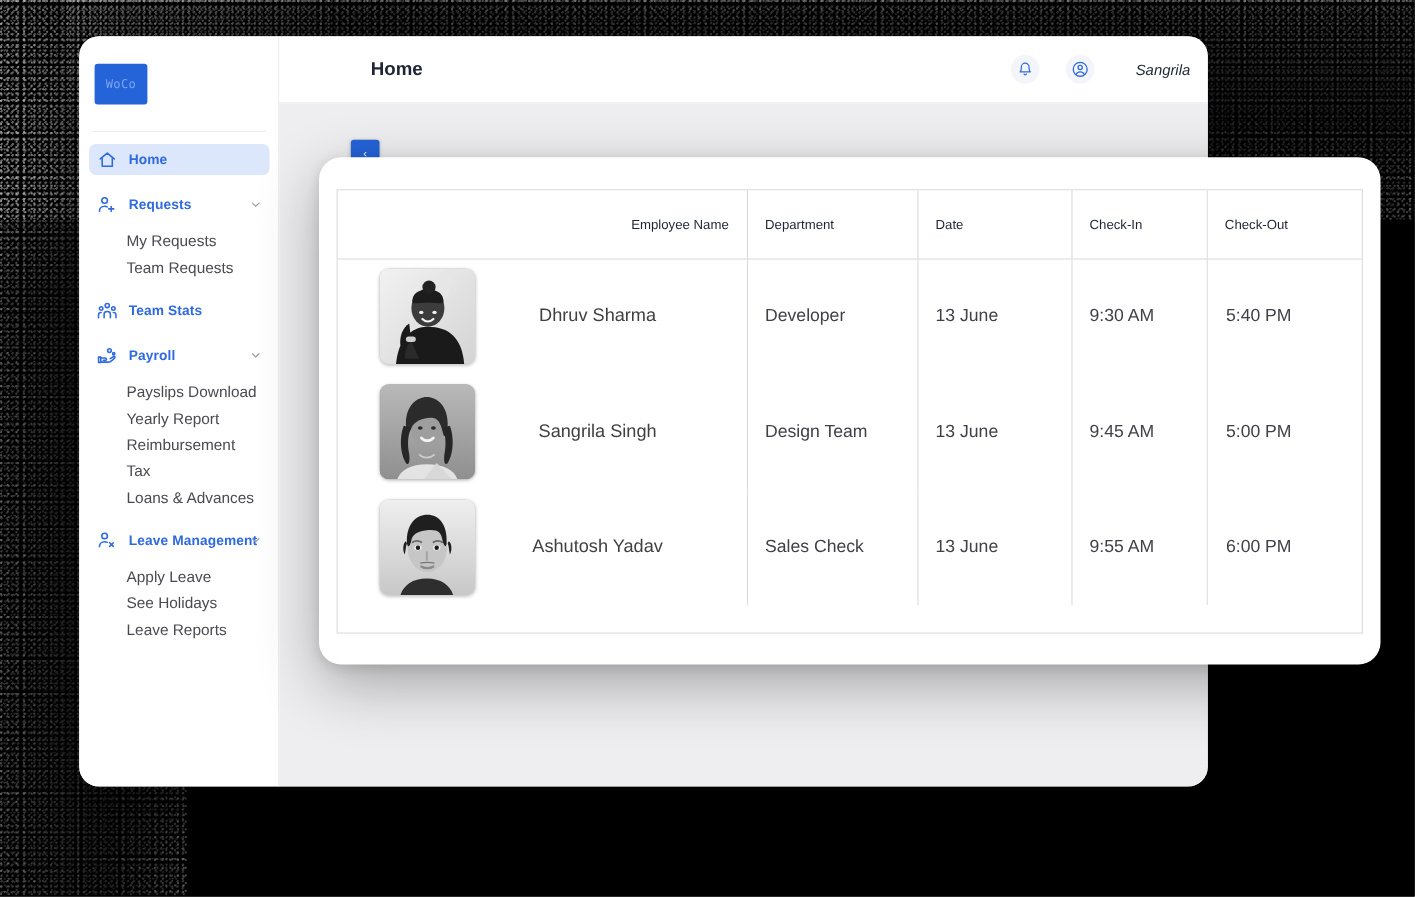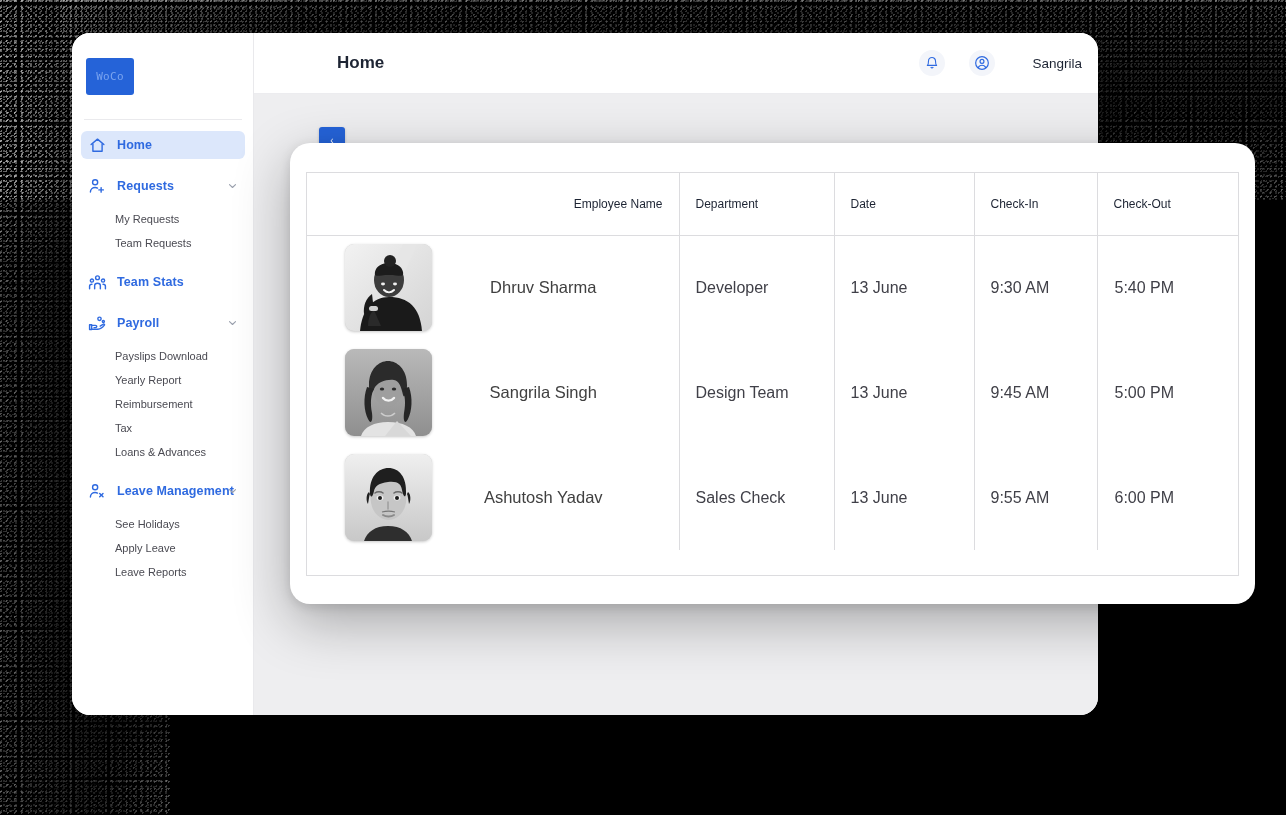--- a/index.html
+++ b/index.html
@@ -118,21 +118,21 @@
   }
   .chev {
     position: absolute;
     right: 8px; top: 50%;
     transform: translateY(-50%);
     width: 9px; height: 9px;
   }
   .chev svg { display:block; }
 
   .sub-item {
-    font-size: 11px;
+    font-size: 14px;
     color: #4a4a52;
     padding: 0 0 0 43px;
     height: 24px;
     display: flex; align-items: center;
     cursor: pointer;
   }
   .grp-gap { height: 13px; }
   .grp-gap-sm { height: 7px; }
 
   
@@ -149,21 +149,21 @@
     left: 83px; top: 50%;
     transform: translateY(-50%);
     font-size: 17px;
     font-weight: 700;
     color: #1d2433;
   }
   #topbar-right {
     position: absolute;
     right: 16px; top: 50%;
     transform: translateY(-50%);
-    display: flex; align-items: center; gap: 24px;
+    display: flex; align-items: center; gap: 24px; font-style: italic;
   }
   .round-ico {
     width: 26px; height: 26px;
     border-radius: 50%;
     background: #f3f5fa;
     display: flex; align-items: center; justify-content: center;
     cursor: pointer;
   }
   #username {
     font-size: 13.5px;
@@ -403,24 +403,24 @@
         </span>
         <span class="nav-label">Leave Management</span>
         <span class="chev">
           <svg width="9" height="9" viewBox="0 0 12 12" fill="none" stroke="#9aa0ad" stroke-width="1.5" stroke-linecap="round" stroke-linejoin="round">
               <path d="M2 4.2 6 8l4-3.8"></path>
             </svg>
         </span>
       </div>
       <div class="grp-gap-sm"></div>
       <div class="sub-item">
+        <span>Apply Leave</span>
+      </div>
+      <div class="sub-item">
         <span>See Holidays</span>
-      </div>
-      <div class="sub-item">
-        <span>Apply Leave</span>
       </div>
       <div class="sub-item">
         <span>Leave Reports</span>
       </div>
 
     </nav>
   </aside>
 
   <header id="topbar">
     <div id="page-title">Home</div>

